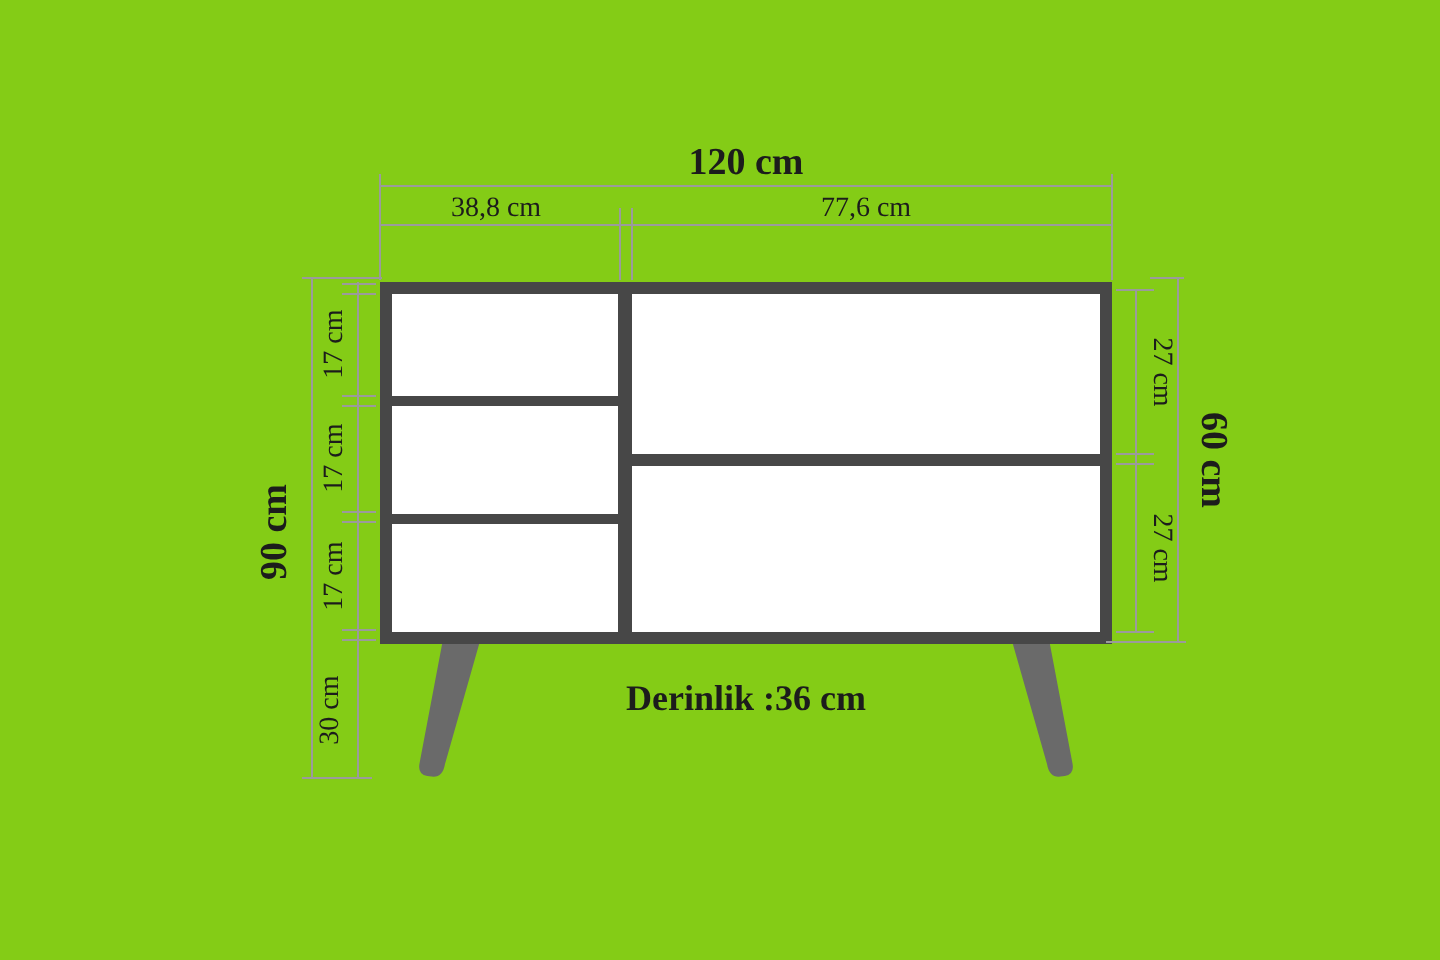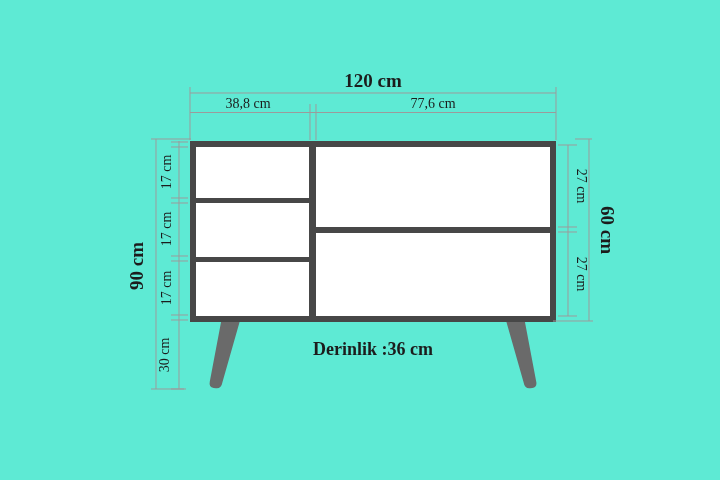--- a/index.html
+++ b/index.html
@@ -4,21 +4,21 @@
 <style>
   html, body {
     margin: 0;
     padding: 0;
     background: #ffffff;
   }
   .stage {
     position: relative;
     width: 720px;
     height: 480px;
-    background: #5eead4;
+    background: #84cc16;
     overflow: hidden;
   }
   svg { display: block; }
   .labels text {
     font-family: "Liberation Serif", serif;
   }
   text.big {
     font-size: 19px;
     font-weight: bold;
   }

